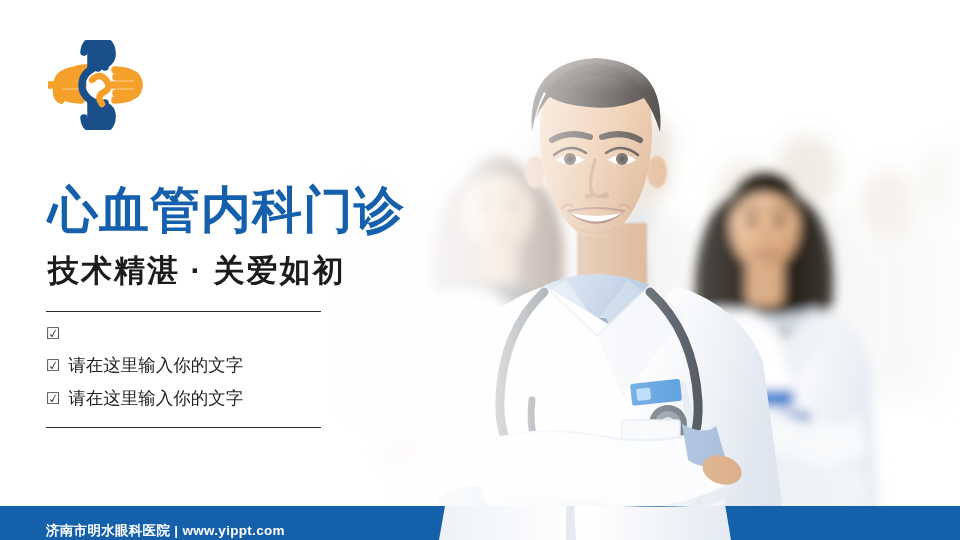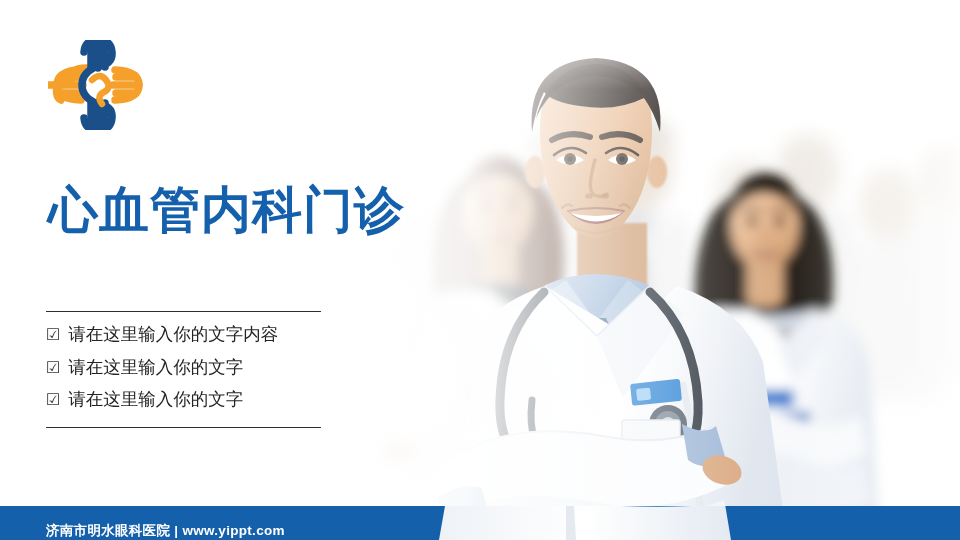--- a/index.html
+++ b/index.html
@@ -424,27 +424,27 @@
         <path d="M50 26 q-16 6 -16 19 t16 19" stroke="#1B4F8A" stroke-width="7.5"></path>
         <path d="M50 26 q16 6 16 19 t-16 19" stroke="#1B4F8A" stroke-width="7.5" opacity="0"></path>
 
         <path d="M44 40 q8 -8 14 0 q6 8 -2 12 q-8 4 -2 12" stroke="#F5A02A" stroke-width="6.5"></path>
       </g>
     </svg>
   </div>
 
   <div class="headline">心血管内科门诊</div>
 
+  <div class="subhead">技术精湛 · 关爱如初</div>
 
   <div class="rule rule-top"></div>
 
   <div class="bullets">
     <div class="bullet">
       <span class="box">☑</span>
-      <span>请在这里输入你的文字内容</span>
     </div>
     <div class="bullet">
       <span class="box">☑</span>
       <span>请在这里输入你的文字</span>
     </div>
     <div class="bullet">
       <span class="box">☑</span>
       <span>请在这里输入你的文字</span>
     </div>
   </div>

